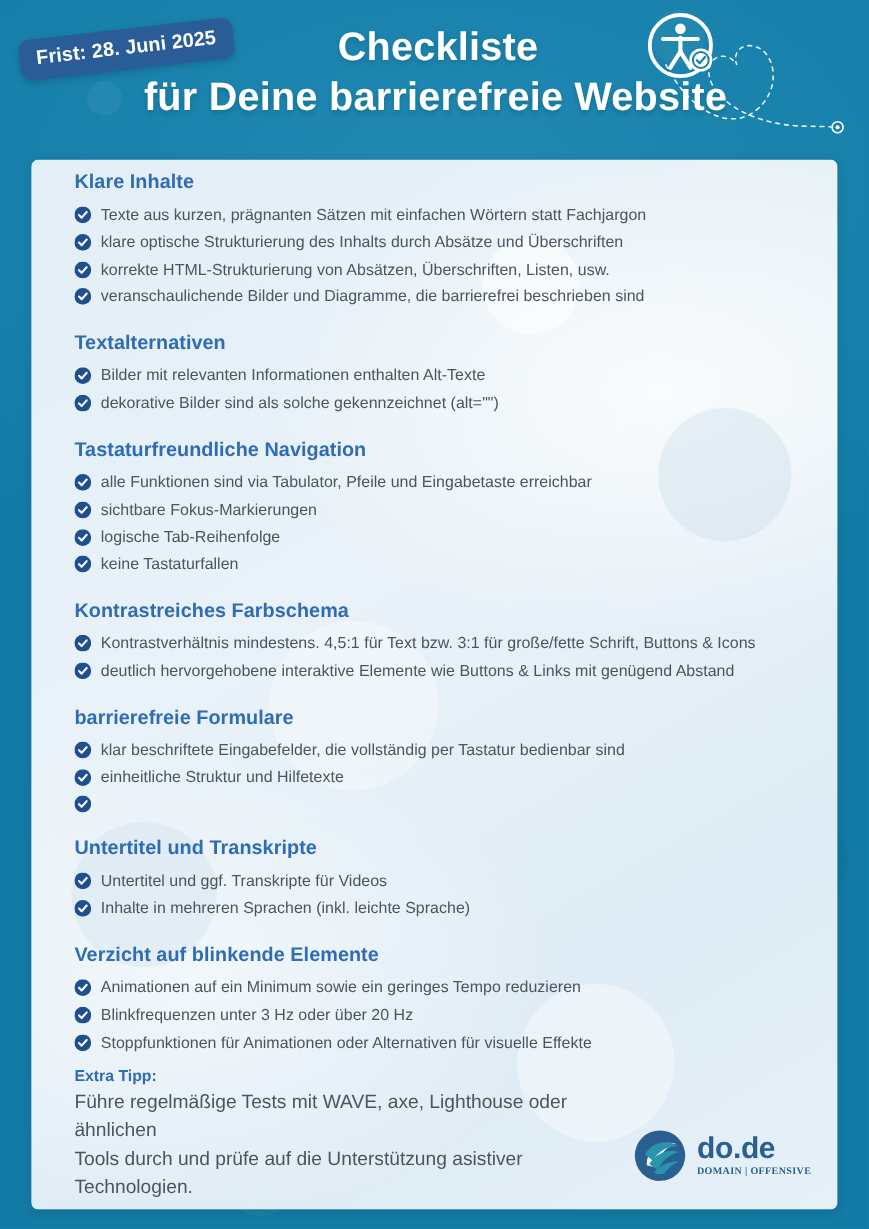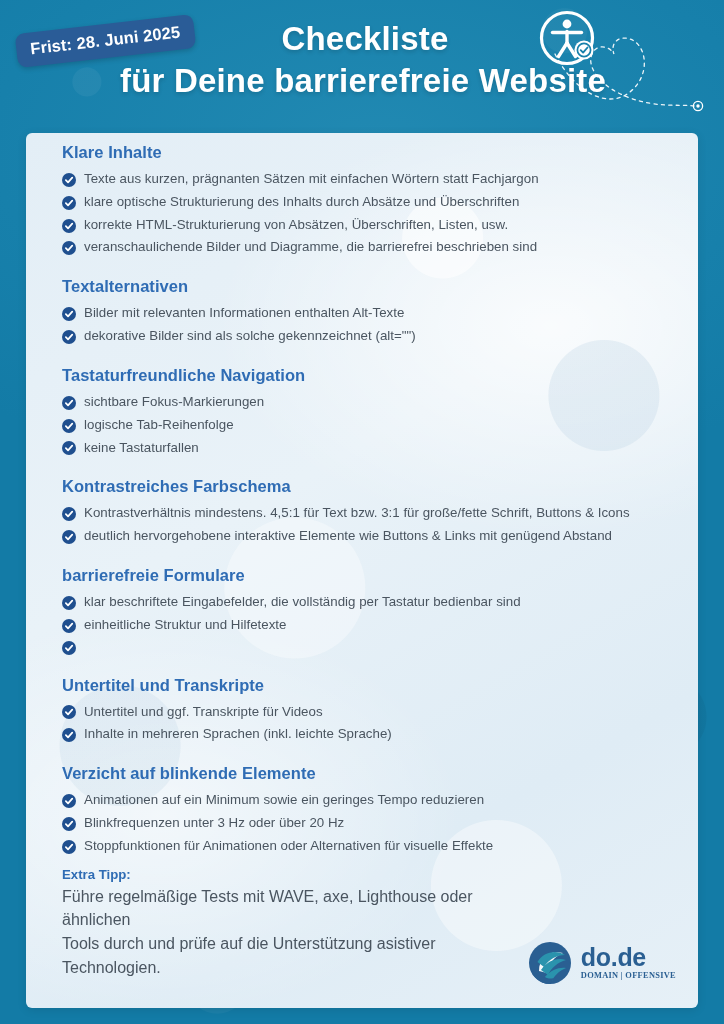--- a/index.html
+++ b/index.html
@@ -132,21 +132,21 @@
   }
   .section:first-child .section-title { padding-top: 6px; }
 
   .items {
     list-style: none;
     margin: 0 0 12px 0;
     padding: 0;
   }
   .item {
     display: flex;
-    align-items: center;
+    align-items: flex-start;
     margin: 0 0 5px 0;
     padding-left: 14px;
   }
   .check-icon {
     flex: 0 0 auto;
     width: 14px;
     height: 14px;
     margin-top: 2px;
     margin-right: 8px;
   }
@@ -296,20 +296,27 @@
                   <circle cx="8" cy="8" r="8" fill="#1f4f8f"></circle>
                   <path d="M4.4 8.2 L6.9 10.7 L11.7 5.3" fill="none" stroke="#ffffff" stroke-width="2" stroke-linecap="round" stroke-linejoin="round"></path>
                 </svg>
                 <span class="item-text">dekorative Bilder sind als solche gekennzeichnet (alt="")</span>
               </li>
             </ul>
           </div>
           <div class="section">
             <div class="section-title">Tastaturfreundliche Navigation</div>
             <ul class="items">
+              <li class="item">
+                <svg class="check-icon" viewBox="0 0 16 16">
+                  <circle cx="8" cy="8" r="8" fill="#1f4f8f"></circle>
+                  <path d="M4.4 8.2 L6.9 10.7 L11.7 5.3" fill="none" stroke="#ffffff" stroke-width="2" stroke-linecap="round" stroke-linejoin="round"></path>
+                </svg>
+                <span class="item-text">alle Funktionen sind via Tabulator, Pfeile und Eingabetaste erreichbar</span>
+              </li>
               <li class="item">
                 <svg class="check-icon" viewBox="0 0 16 16">
                   <circle cx="8" cy="8" r="8" fill="#1f4f8f"></circle>
                   <path d="M4.4 8.2 L6.9 10.7 L11.7 5.3" fill="none" stroke="#ffffff" stroke-width="2" stroke-linecap="round" stroke-linejoin="round"></path>
                 </svg>
                 <span class="item-text">sichtbare Fokus-Markierungen</span>
               </li>
               <li class="item">
                 <svg class="check-icon" viewBox="0 0 16 16">
                   <circle cx="8" cy="8" r="8" fill="#1f4f8f"></circle>

